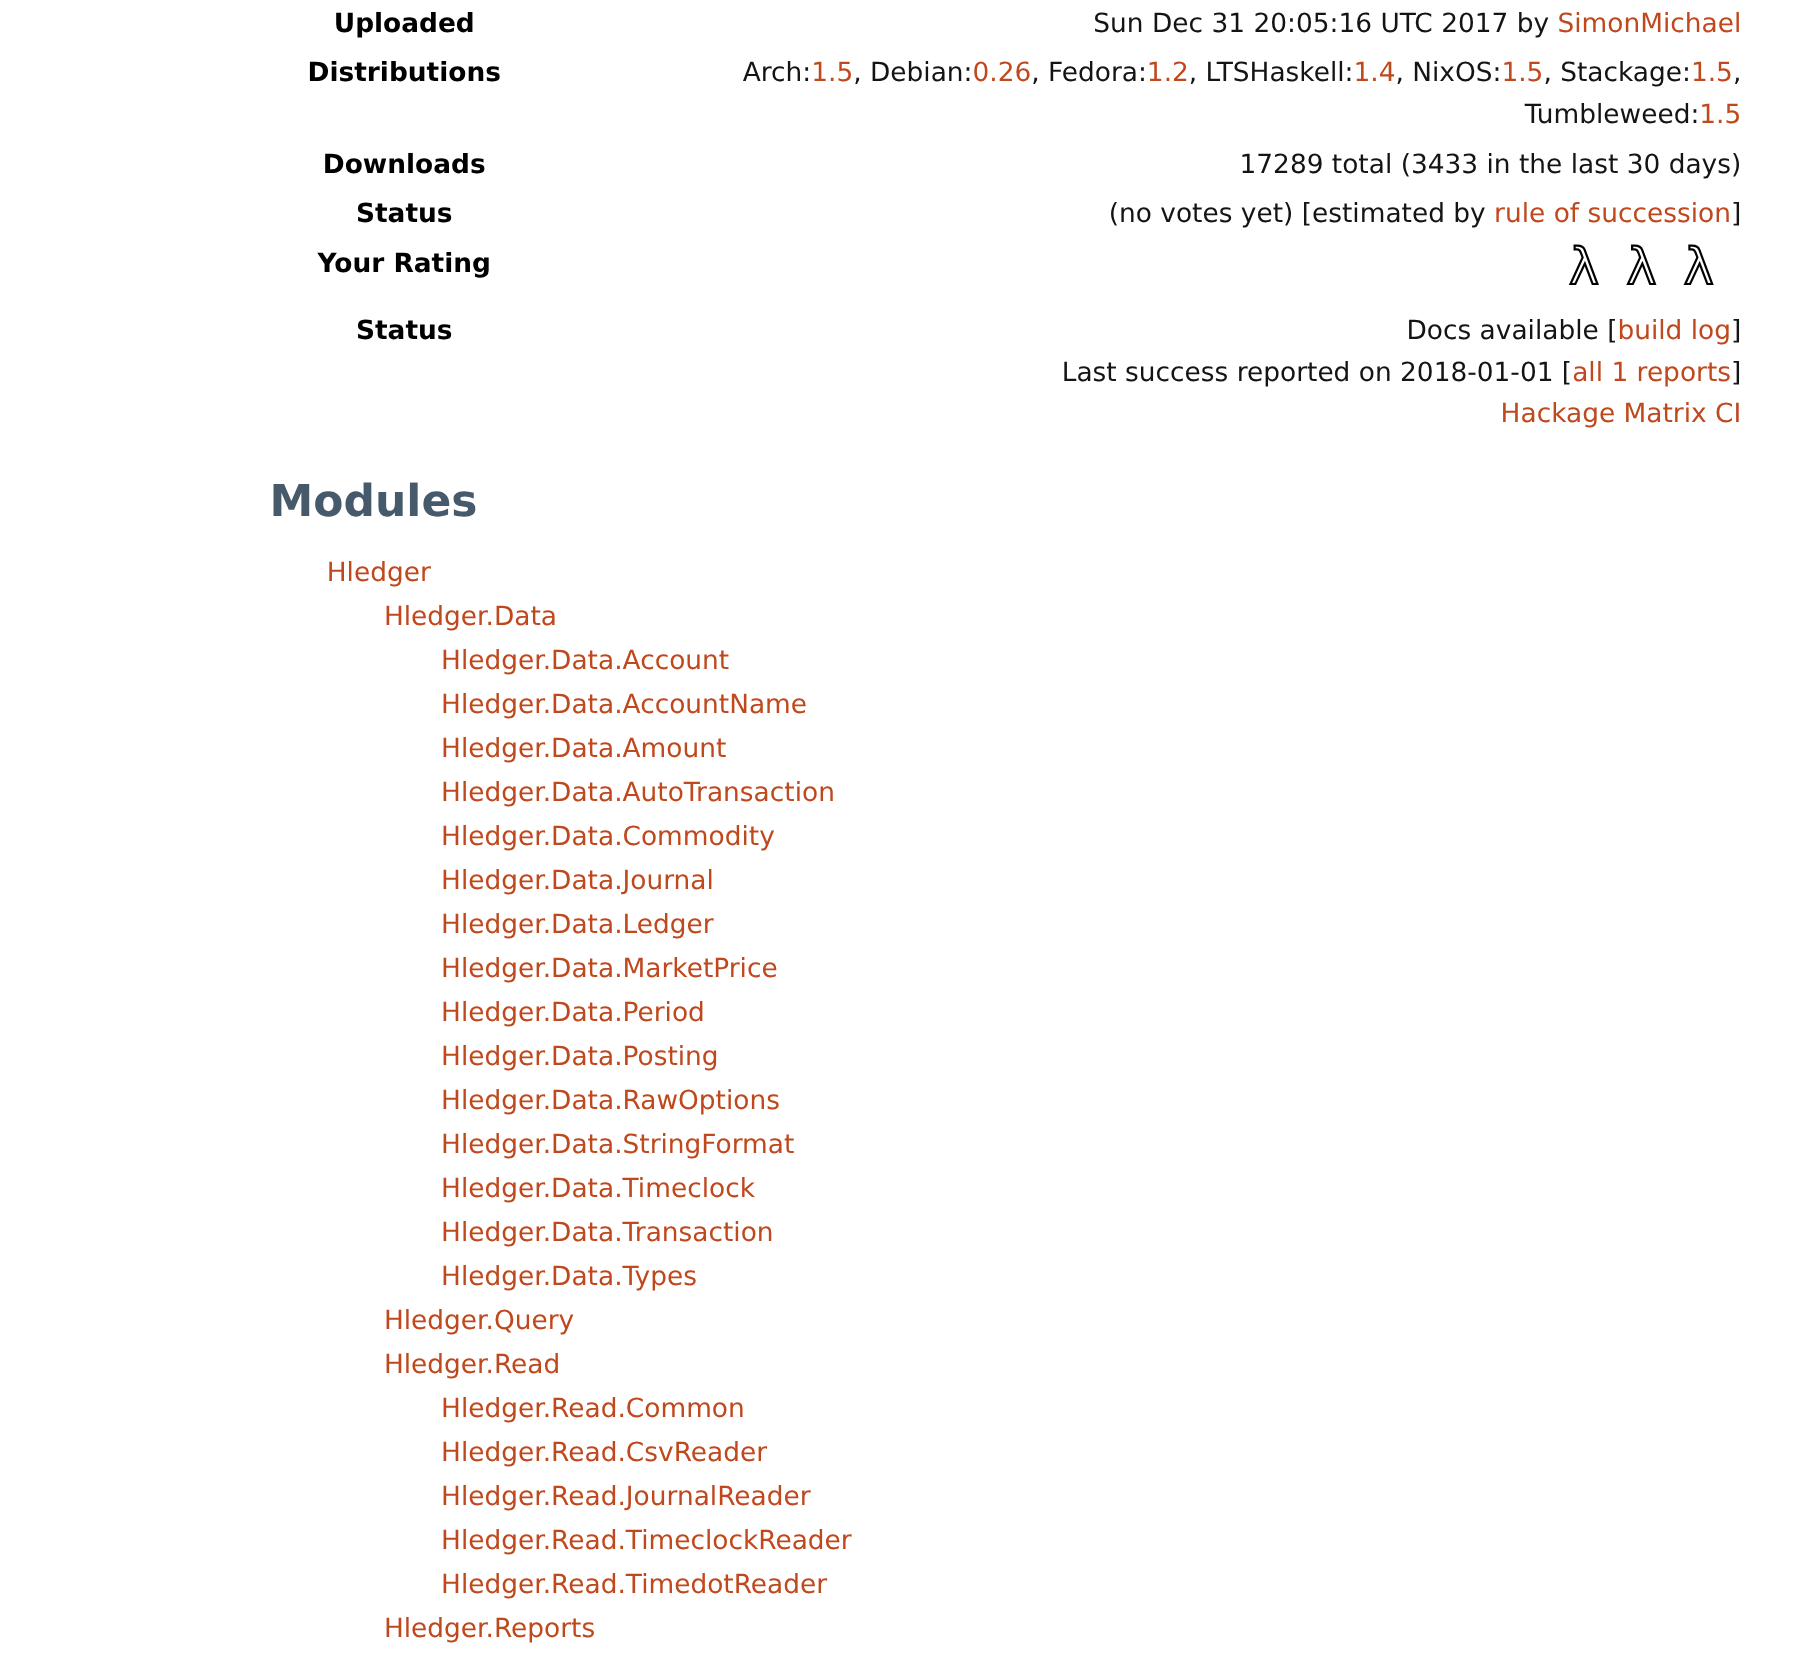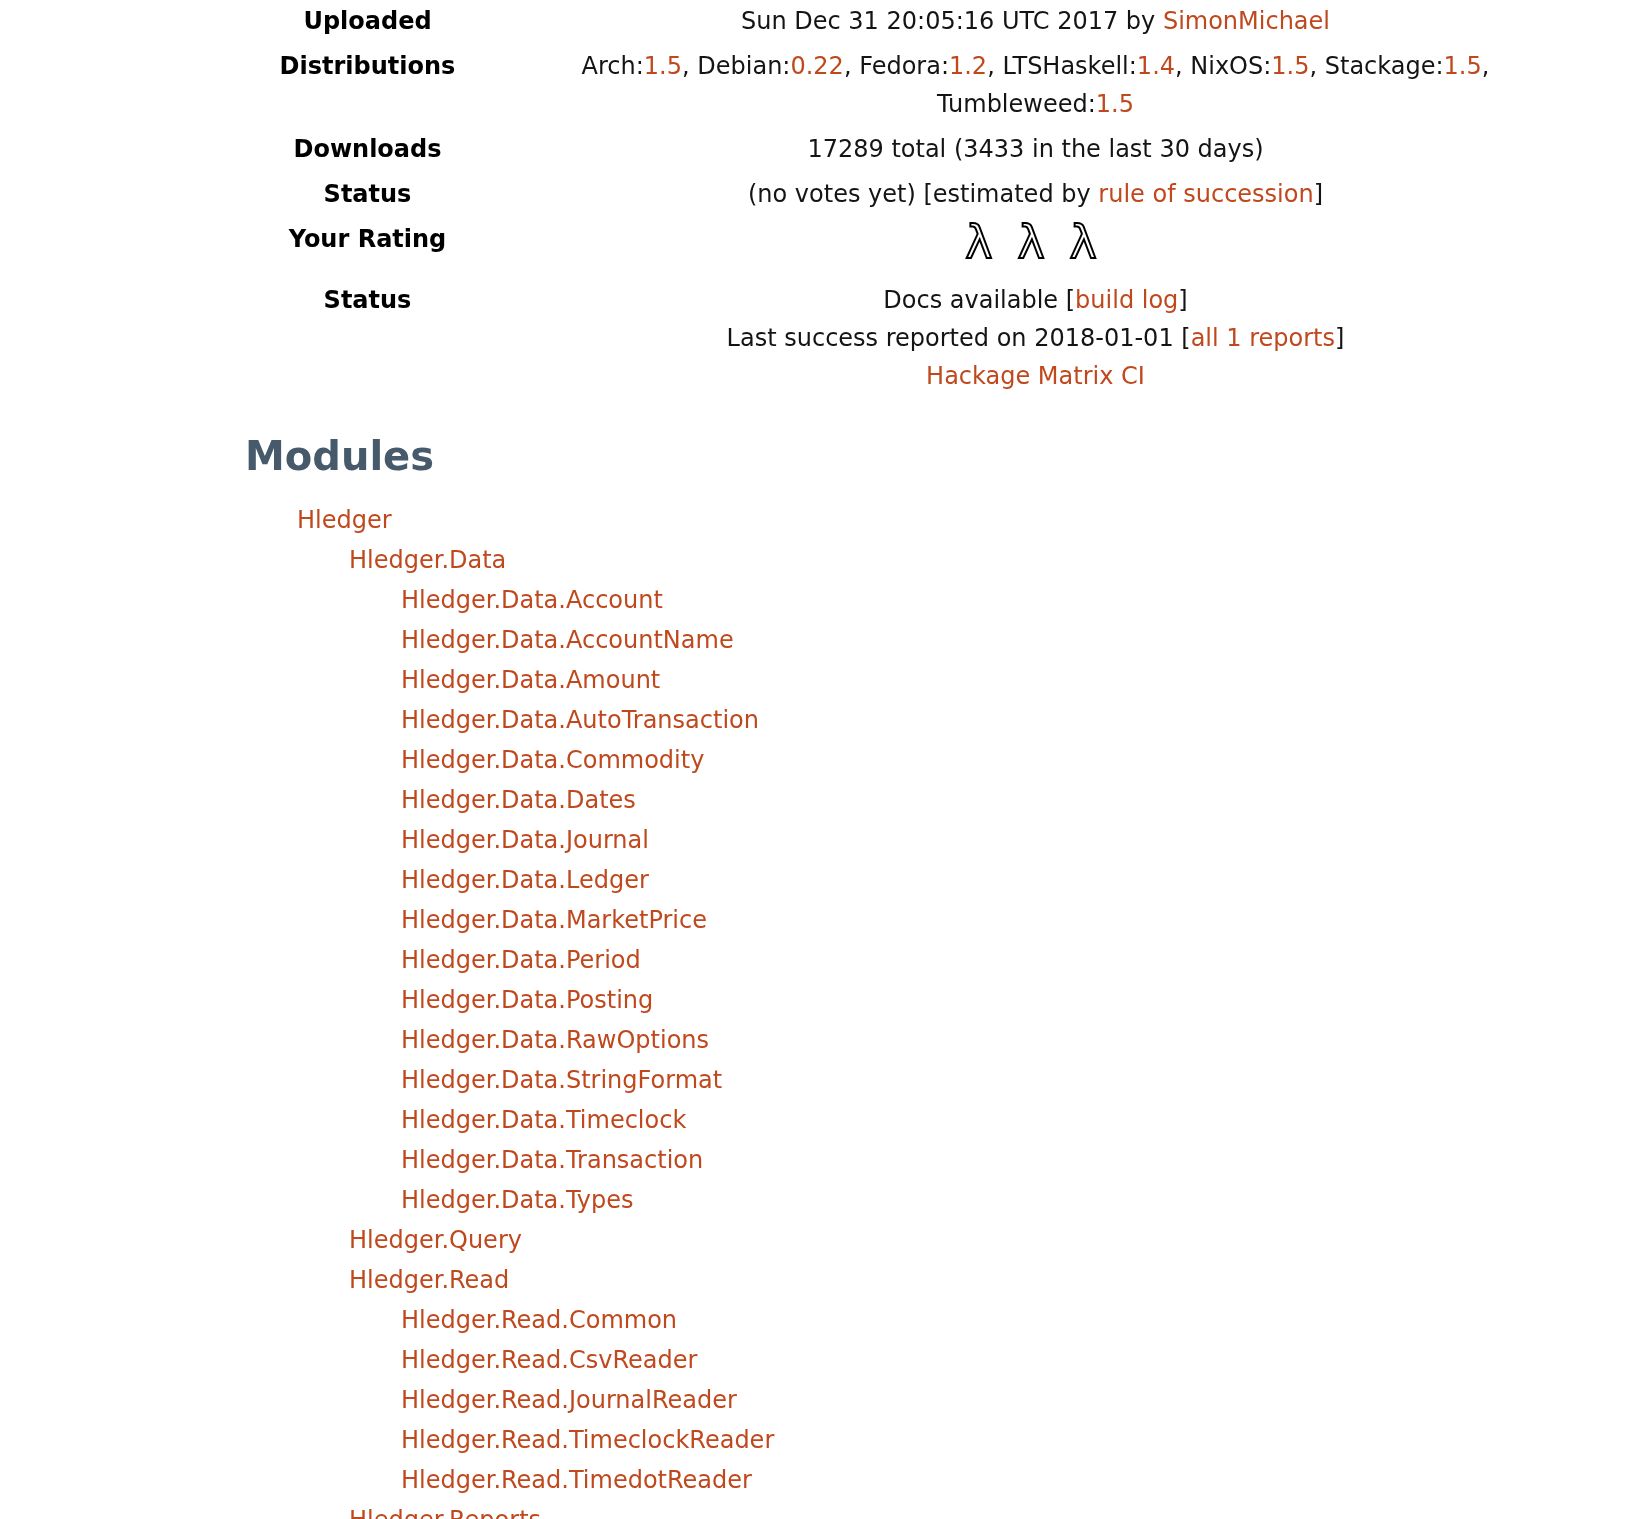--- a/index.html
+++ b/index.html
@@ -34,21 +34,21 @@
     text-align: center;
     vertical-align: top;
     font-weight: bold;
     color: #000000;
     padding: 0 0 7px 0;
     white-space: nowrap;
   }
   table.properties td {
     width: 1095px;
     max-width: 1095px;
-    text-align: center;
+    text-align: right;
     vertical-align: top;
     padding: 0 0 7px 0;
   }
   .status-line { display: block; }
   .lambda-strip {
     padding-left: 16px;
     line-height: 48px;
   }
   .lambda {
     display: inline-block;
@@ -83,21 +83,21 @@
 
   <table class="properties">
     <tbody>
       <tr>
         <th>Uploaded</th>
         <td><span>Sun Dec 31 20:05:16 UTC 2017 by </span><a>SimonMichael</a></td>
       </tr>
 
       <tr>
         <th>Distributions</th>
-        <td><span>Arch:</span><a>1.5</a><span>, Debian:</span><a>0.22</a><span>, Fedora:</span><a>1.2</a><span>, LTSHaskell:</span><a>1.4</a><span>, NixOS:</span><a>1.5</a><span>, Stackage:</span><a>1.5</a><span>, Tumbleweed:</span><a>1.5</a></td>
+        <td><span>Arch:</span><a>1.5</a><span>, Debian:</span><a>0.26</a><span>, Fedora:</span><a>1.2</a><span>, LTSHaskell:</span><a>1.4</a><span>, NixOS:</span><a>1.5</a><span>, Stackage:</span><a>1.5</a><span>, Tumbleweed:</span><a>1.5</a></td>
       </tr>
 
       <tr>
         <th>Downloads</th>
         <td>17289 total (3433 in the last 30 days)</td>
       </tr>
 
       <tr>
         <th>Status</th>
         <td><span>(no votes yet) [estimated by </span><a>rule of succession</a><span>]</span></td>
@@ -122,21 +122,20 @@
   <h2 class="modules-heading">Modules</h2>
 
   <div class="module-tree">
       <div class="module-row lvl1"><a>Hledger</a></div>
       <div class="module-row lvl2"><a>Hledger.Data</a></div>
       <div class="module-row lvl3"><a>Hledger.Data.Account</a></div>
       <div class="module-row lvl3"><a>Hledger.Data.AccountName</a></div>
       <div class="module-row lvl3"><a>Hledger.Data.Amount</a></div>
       <div class="module-row lvl3"><a>Hledger.Data.AutoTransaction</a></div>
       <div class="module-row lvl3"><a>Hledger.Data.Commodity</a></div>
-      <div class="module-row lvl3"><a>Hledger.Data.Dates</a></div>
       <div class="module-row lvl3"><a>Hledger.Data.Journal</a></div>
       <div class="module-row lvl3"><a>Hledger.Data.Ledger</a></div>
       <div class="module-row lvl3"><a>Hledger.Data.MarketPrice</a></div>
       <div class="module-row lvl3"><a>Hledger.Data.Period</a></div>
       <div class="module-row lvl3"><a>Hledger.Data.Posting</a></div>
       <div class="module-row lvl3"><a>Hledger.Data.RawOptions</a></div>
       <div class="module-row lvl3"><a>Hledger.Data.StringFormat</a></div>
       <div class="module-row lvl3"><a>Hledger.Data.Timeclock</a></div>
       <div class="module-row lvl3"><a>Hledger.Data.Transaction</a></div>
       <div class="module-row lvl3"><a>Hledger.Data.Types</a></div>

